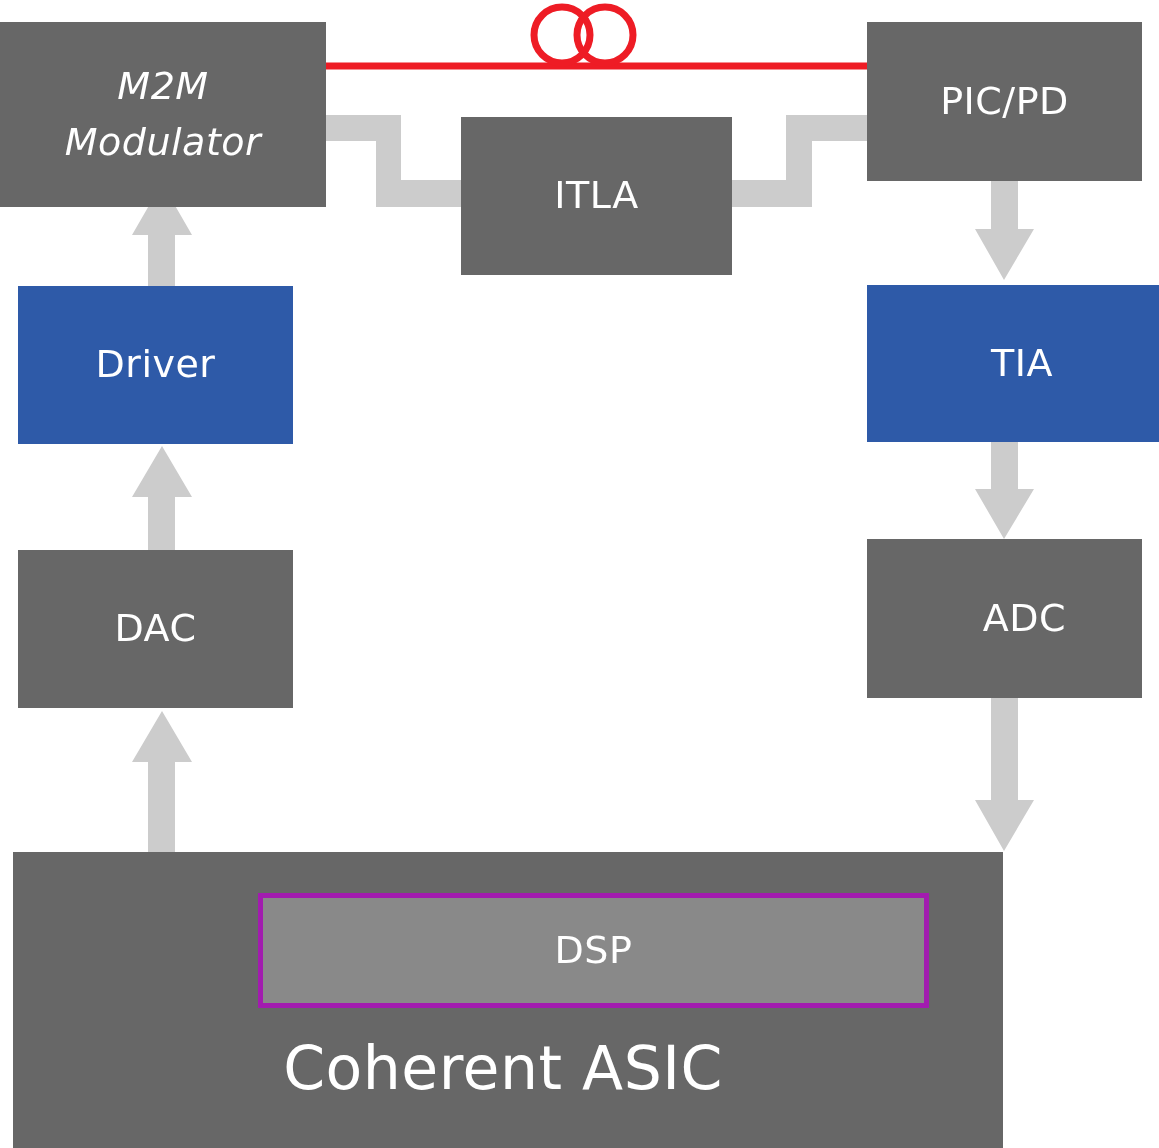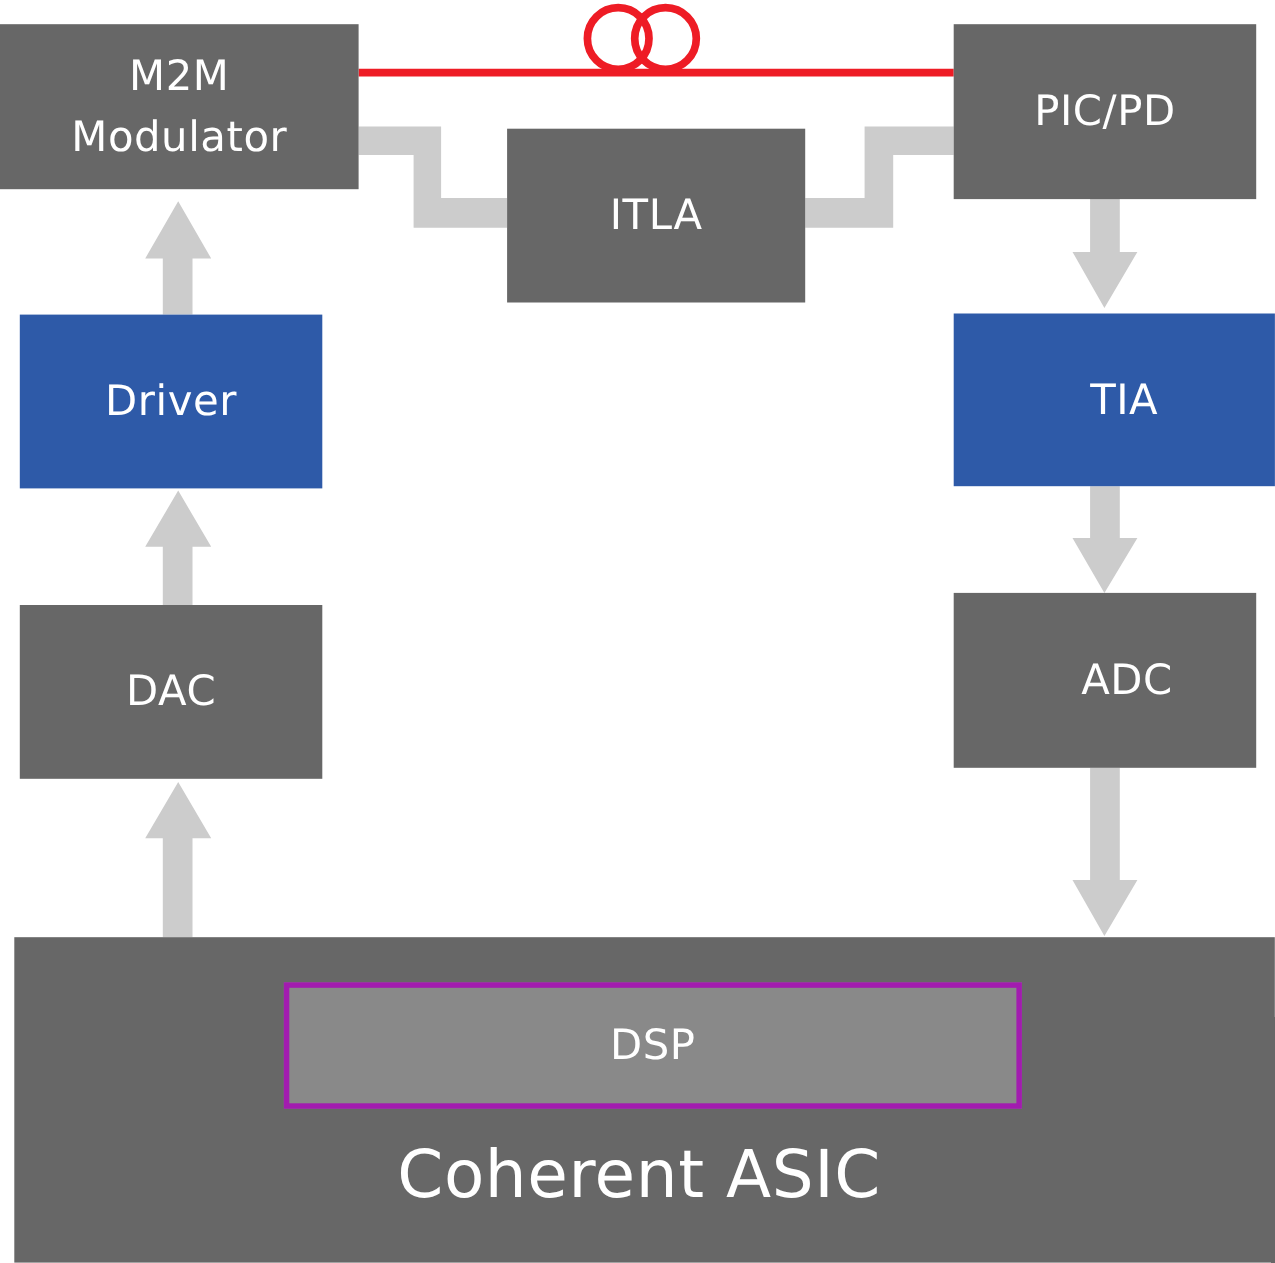--- a/index.html
+++ b/index.html
@@ -4,21 +4,21 @@
 <style>
   html, body { margin:0; padding:0; background:#ffffff; }
   body { width:1159px; height:1148px; position:relative; overflow:hidden;
          font-family:"DejaVu Sans","Liberation Sans",sans-serif; }
   .block { position:absolute; display:flex; align-items:center; justify-content:center;
            color:#ffffff; text-align:center; box-sizing:border-box; }
   .gray { background:#676767; }
   .blue { background:#2e5aa8;text-align:center; }
   .lbl { font-size:38px; line-height:1.45; letter-spacing:0.5px; white-space:pre-line; }
   svg.overlay { position:absolute; left:0; top:0; }
-  #asic { left:13px; top:852px; width:1146px; height:296px; align-items:flex-end; }
+  #asic { left:13px; top:852px; width:990px; height:296px; align-items:flex-end; }
   #asic .lbl { font-size:60px; margin-bottom:36px; margin-left:-10px; }
   #dsp { left:258px; top:893px; width:671px; height:115px; background:#898989;
          border:5px solid #a21caf; }
   #dsp .lbl { font-size:38px; }
 </style>
 </head>
 <body>
 
 <svg class="overlay" width="1159" height="1148">
 
@@ -33,21 +33,21 @@
 
   <polygon points="148,286 175,286 175,235 192,235 162,183 132,235 148,235" fill="#cccccc"></polygon>
   <polygon points="148,550 175,550 175,497 192,497 162,446 132,497 148,497" fill="#cccccc"></polygon>
   <polygon points="148,852 175,852 175,762 192,762 162,711 132,762 148,762" fill="#cccccc"></polygon>
 
   <polygon points="991,181 1018,181 1018,229 1034,229 1004,280 975,229 991,229" fill="#cccccc"></polygon>
   <polygon points="991,442 1018,442 1018,489 1034,489 1004,539 975,489 991,489" fill="#cccccc"></polygon>
   <polygon points="991,698 1018,698 1018,800 1034,800 1004,851 975,800 991,800" fill="#cccccc"></polygon>
 </svg>
 
-<div class="block gray" style="left:0;top:22px;width:326px;height:150px;">
+<div class="block gray" style="left:0;top:22px;width:326px;height:185px;font-style:italic;">
   <span class="lbl">M2M
 Modulator</span>
 </div>
 
 <div class="block gray" style="left:461px;top:117px;width:271px;height:158px;">
   <span class="lbl">ITLA</span>
 </div>
 
 <div class="block gray" style="left:867px;top:22px;width:275px;height:159px;">
   <span class="lbl">PIC/PD</span>

